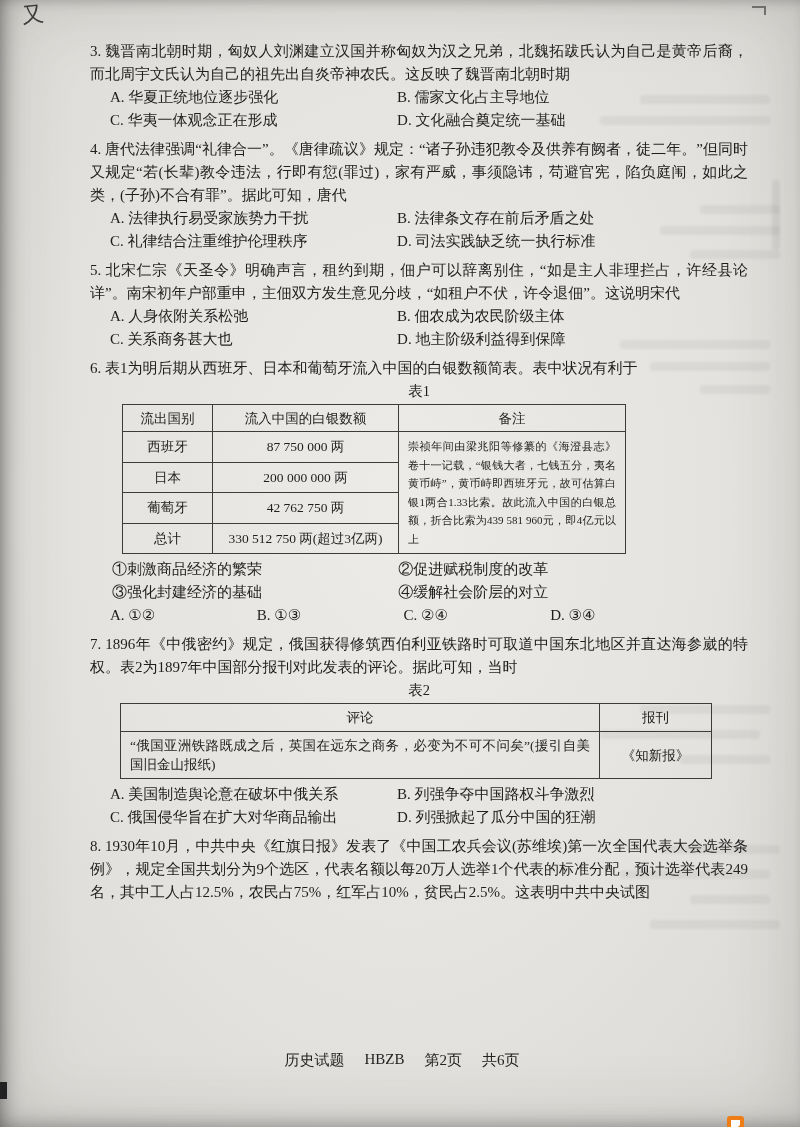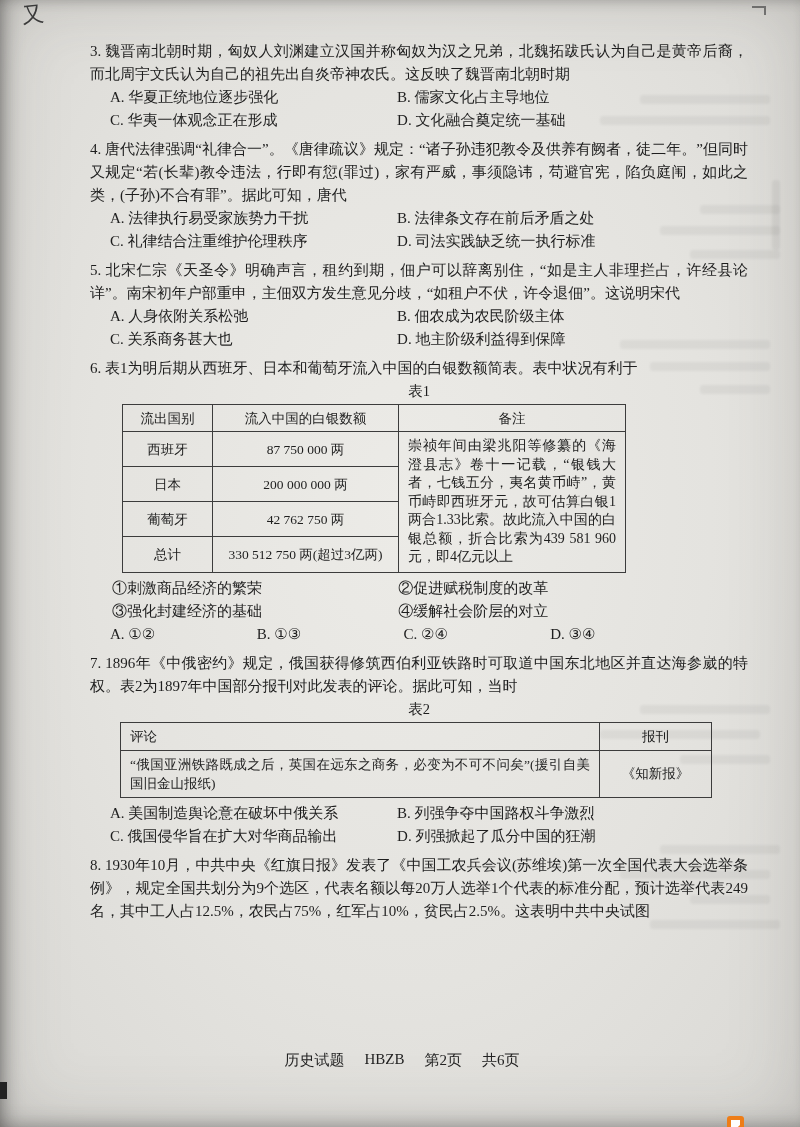--- a/index.html
+++ b/index.html
@@ -48,24 +48,24 @@
   .items-row .c1 { flex: 0 0 45%; }
   .items-row .c2 { flex: 1; }
   .choices4 { display: flex; padding-left: 20px; }
   .choices4 span { flex: 0 0 23%; }
   .tcap { text-align: center; font-size: 14.5px; margin: 1px 0 2px 0; line-height: 21px; }
   table { border-collapse: collapse; font-size: 13.5px; line-height: 19px; }
   .t1 { width: 504px; margin: 0 0 4px 32px; }
   .t1 td { border: 1.2px solid #3c3c3c; padding: 3px 6px; text-align: center; height: 27px; }
   .t1 .w1 { width: 90px; }
   .t1 .w2 { width: 186px; }
-  .t1 .remark { text-align: justify; font-size: 14px; line-height: 18.5px; padding: 5px 9px; vertical-align: top; }
+  .t1 .remark { text-align: justify; font-size: 11px; line-height: 18.5px; padding: 5px 9px; vertical-align: top; }
   .t2 { width: 592px; margin: 0 0 4px 30px; }
   .t2 td { border: 1.2px solid #3c3c3c; padding: 4px 9px; }
-  .t2 .hd { height: 26px; }
+  .t2 .hd { text-align: center; height: 26px; }
   .t2 .pub { width: 112px; text-align: center; }
   .footer {
     position: absolute; left: 4px; right: 0; top: 1051px;
     display: flex; justify-content: center; gap: 20px;
     font-size: 15px; color: #222;
   }
   .ghost { position: absolute; height: 9px; background: #555; opacity: 0.07; border-radius: 3px; filter: blur(0.8px); }
   .ghost-v { position: absolute; width: 8px; background: #555; opacity: 0.08; border-radius: 3px; filter: blur(0.8px); }
   .cswm { position: absolute; right: 12px; top: 1097px; display: flex; align-items: center; gap: 4px; }
   .cs-icon { width: 17px; height: 17px; background: #ee7d18; border-radius: 3px; position: relative; }

